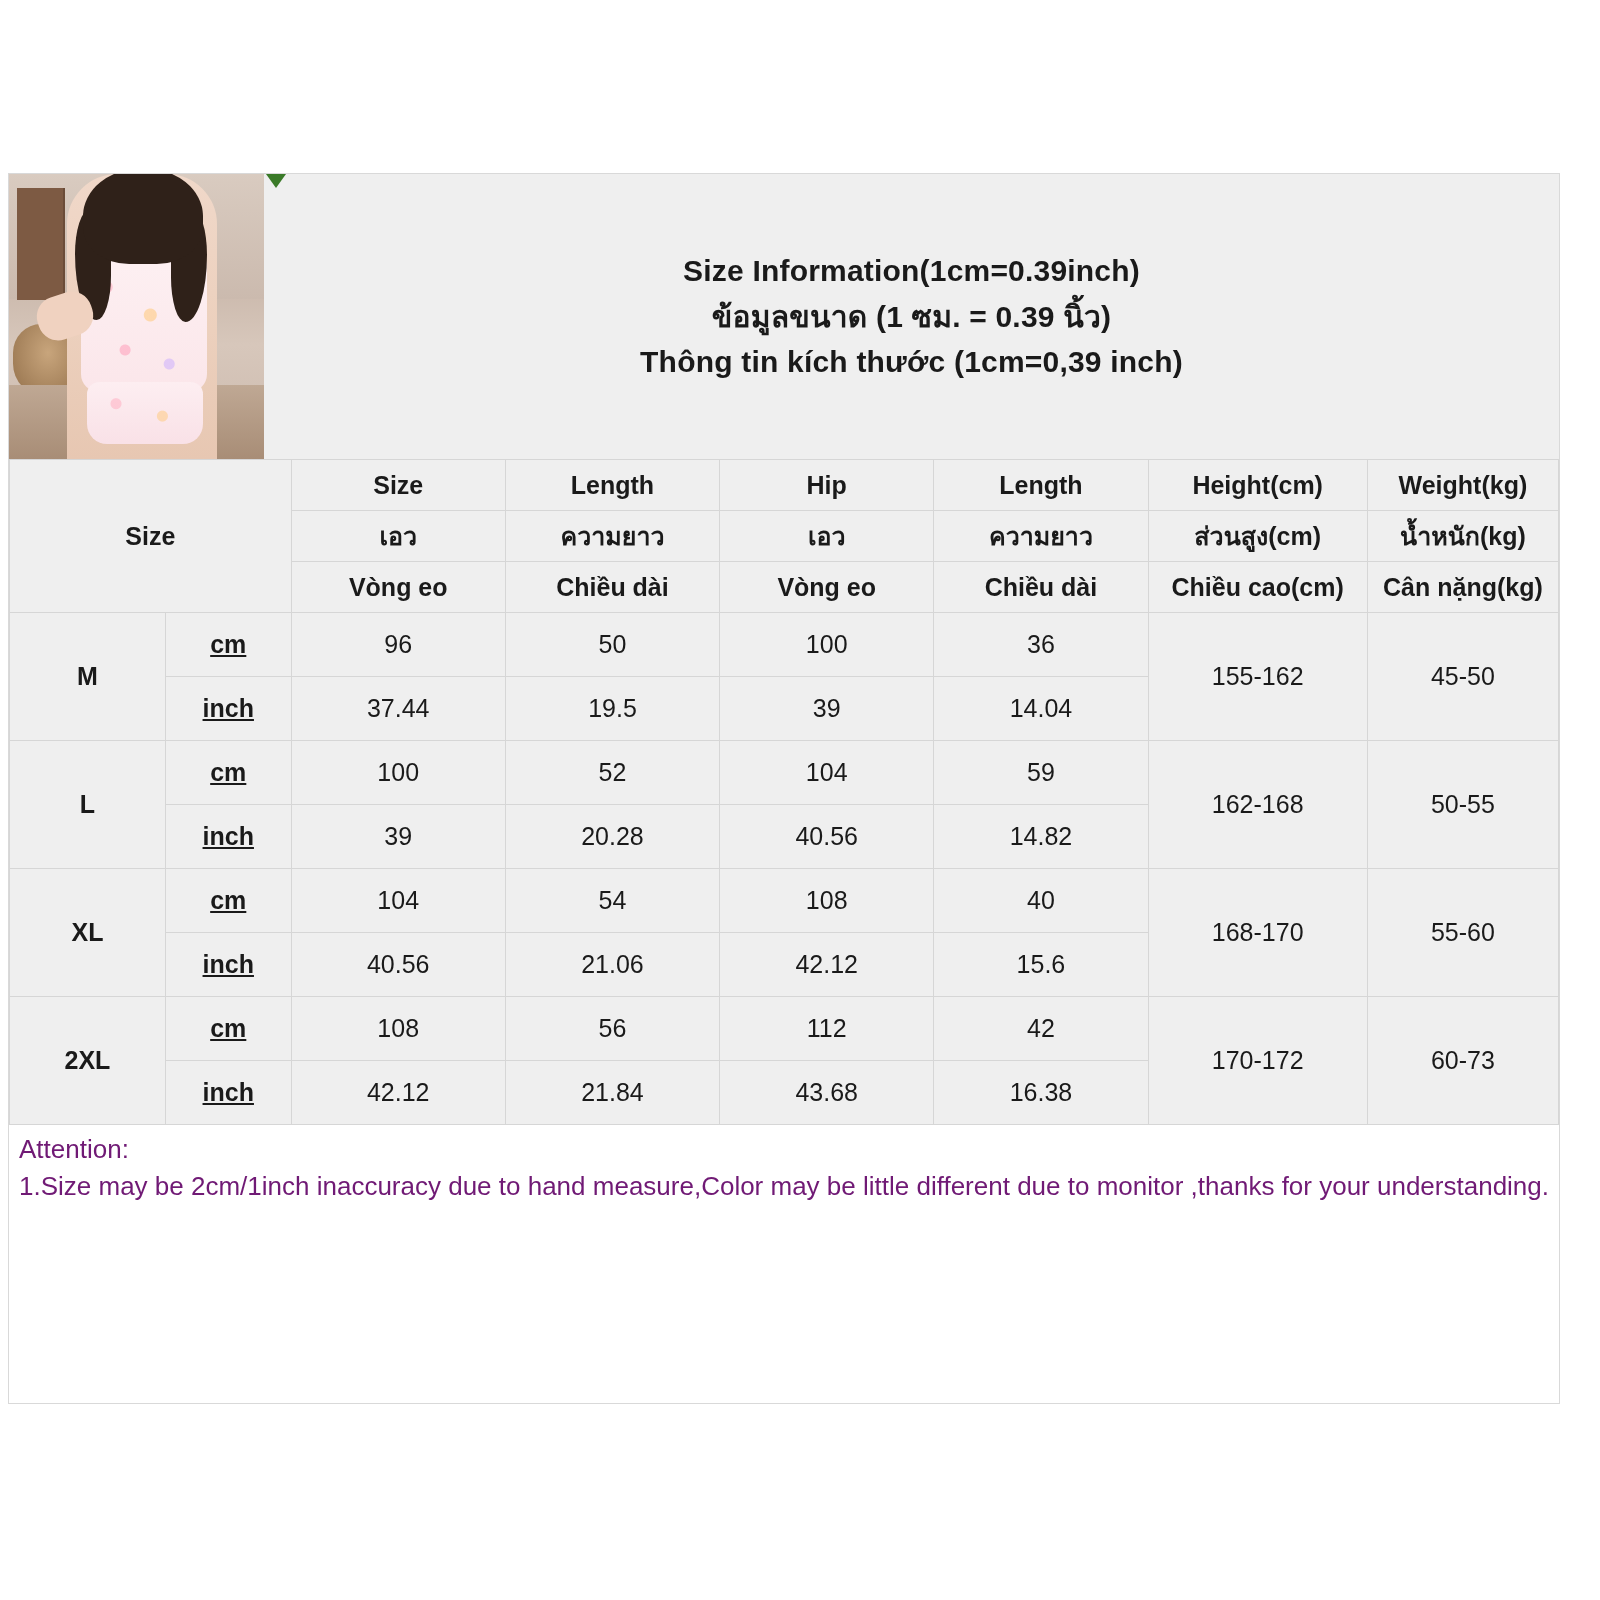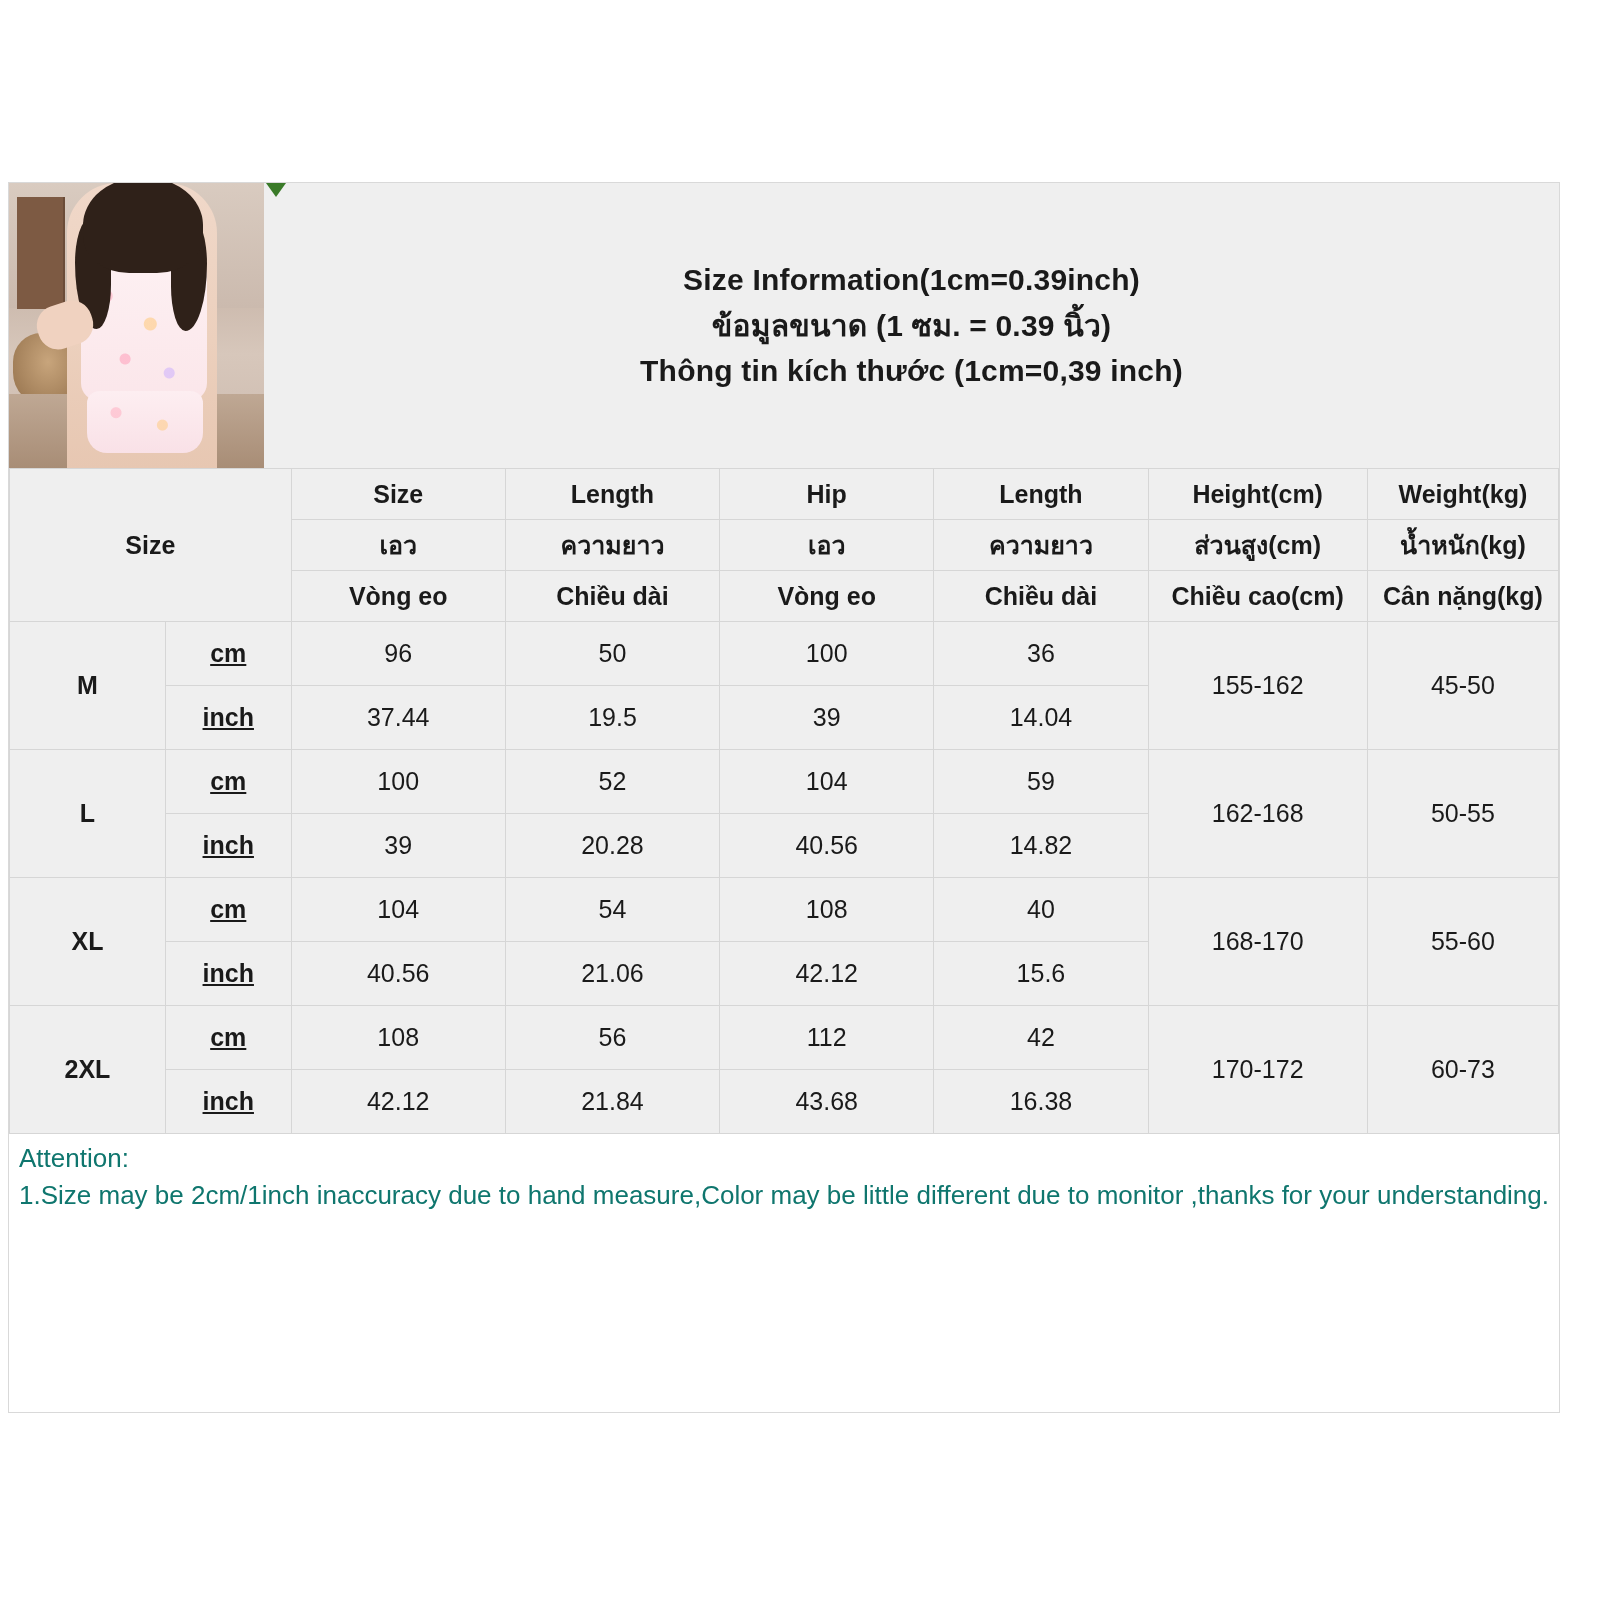--- a/index.html
+++ b/index.html
@@ -14,21 +14,21 @@
   #page {
     position: relative;
     width: 1600px;
     height: 1600px;
     background: #ffffff;
   }
 
   .sheet {
     position: absolute;
     left: 8px;
-    top: 182px;
+    top: 173px;
     width: 1552px;
     height: 1231px;
     border: 1px solid #d9d9d9;
     box-sizing: border-box;
     background: #ffffff;
   }
 
   
   .header-band {
     display: flex;
@@ -196,21 +196,21 @@
     font-weight: bold;
     font-size: 44px;
     background: #e4e4e4;
   }
 
   
   .attention {
     padding: 6px 10px 0 10px;
     font-size: 26px;
     line-height: 1.42;
-    color: #0f766e;
+    color: #701a75;
   }
   .attention p { margin: 0; }
 </style>
 </head>
 <body>
 
 <div id="page">
   <div class="sheet">
 
     <div class="header-band">

